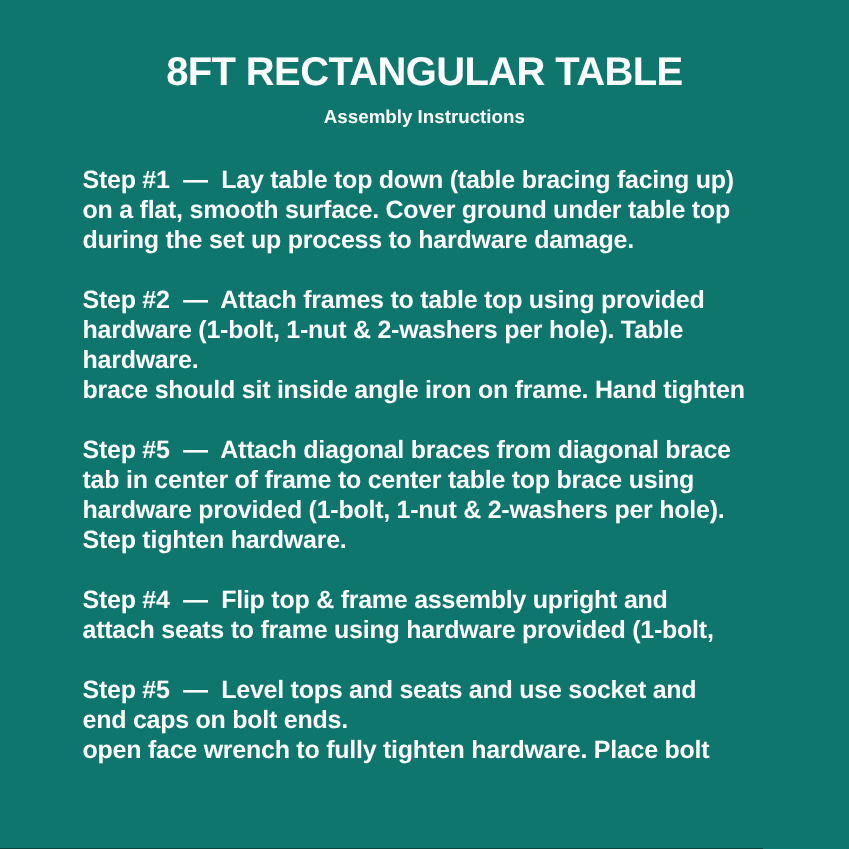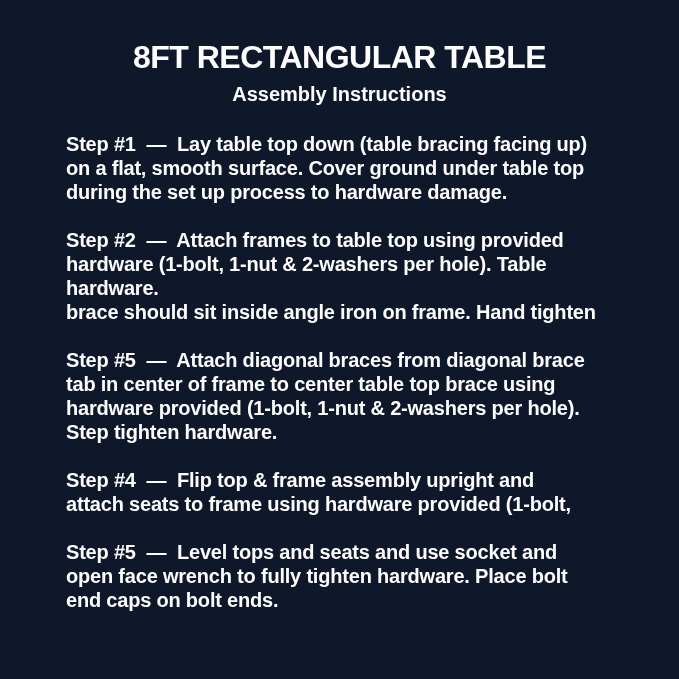--- a/index.html
+++ b/index.html
@@ -4,38 +4,38 @@
 <style>
   html, body {
     margin: 0;
     padding: 0;
     background: #000000;
   }
   .page {
     position: relative;
     width: 679px;
     height: 679px;
-    background: #0f172a;
+    background: #0f766e;
     overflow: hidden;
     font-family: "Liberation Sans", sans-serif;
     font-weight: bold;
     color: #fdfdfd;
     box-sizing: border-box;
   }
   .header {
     text-align: center;
     padding-top: 38px;
   }
   .title {
     font-size: 32px;
     line-height: 38px;
     letter-spacing: -0.5px;
   }
   .subtitle {
-    font-size: 20px;
+    font-size: 15px;
     line-height: 28px;
     margin-top: 4px;
   }
   .steps {
     margin: 24px 34px 0 43px;
   }
   .step {
     margin-bottom: 24px;
     margin-left: 23px;
   }
@@ -78,18 +78,18 @@
       <div class="step-line">Step tighten hardware.</div>
     </div>
 
     <div class="step">
       <div class="step-line">Step #4  —  Flip top &amp; frame assembly upright and</div>
       <div class="step-line">attach seats to frame using hardware provided (1-bolt,</div>
     </div>
 
     <div class="step">
       <div class="step-line">Step #5  —  Level tops and seats and use socket and</div>
+      <div class="step-line">end caps on bolt ends.</div>
       <div class="step-line">open face wrench to fully tighten hardware. Place bolt</div>
-      <div class="step-line">end caps on bolt ends.</div>
     </div>
 
   </div>
 </div>
 
 </body></html>

